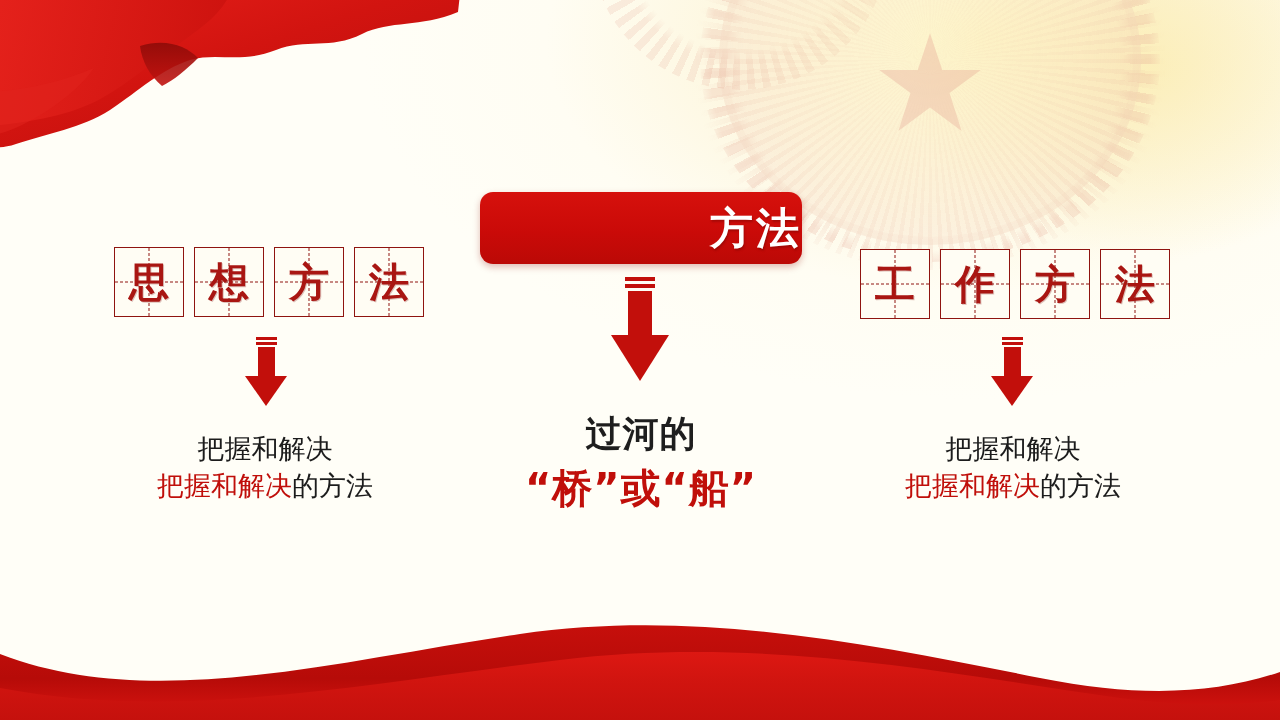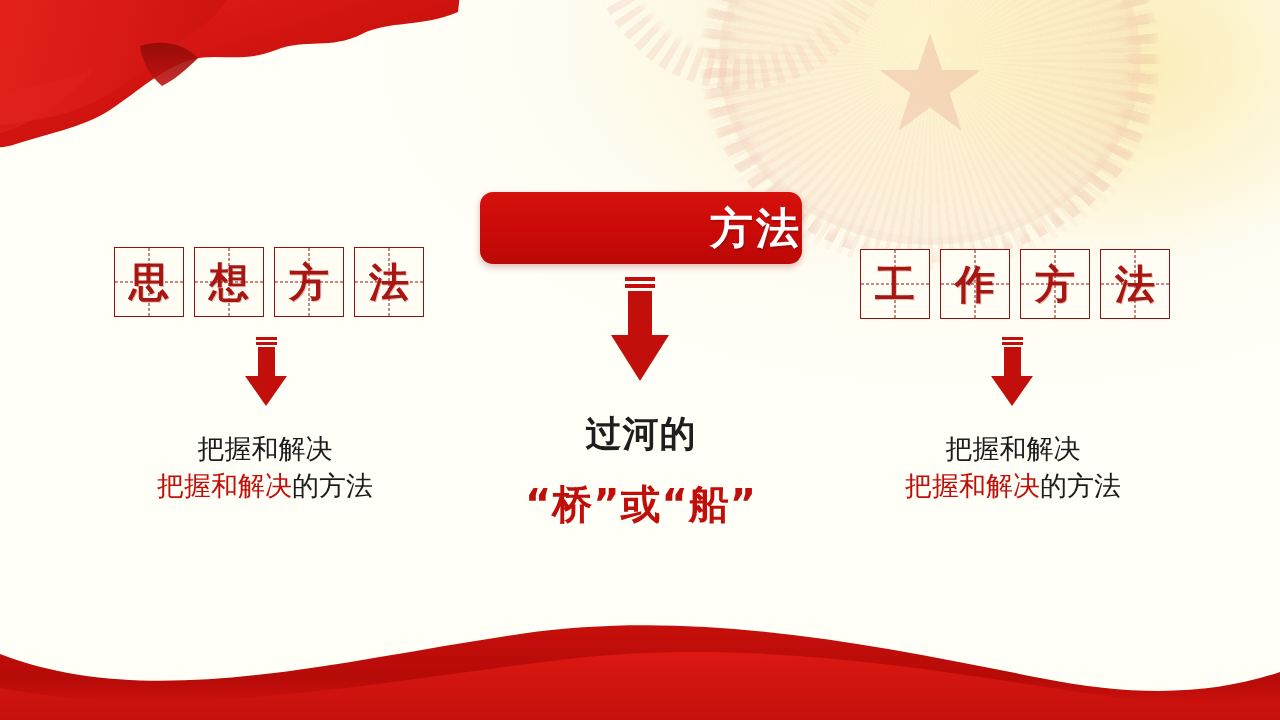--- a/index.html
+++ b/index.html
@@ -112,21 +112,21 @@
 
   
   .caption{position:absolute;text-align:center;line-height:1.36;}
   .caption .line{white-space:nowrap;}
   .cap-side{font-size:27px;font-weight:normal;color:#1c1c1c;}
   .cap-side .hl{color:#c00f0a;}
   .cap-left{left:105px;top:431px;width:320px;}
   .cap-right{left:853px;top:431px;width:320px;}
   .cap-center{left:471px;top:410px;width:340px;}
   .cap-center .line1{font-size:36px;font-weight:bold;color:#1e1e1e;letter-spacing:1px;text-align:center;}
-  .cap-center .line2{font-size:40px;font-weight:bold;color:#c00f0a;letter-spacing:1px;margin-top:18px;}
+  .cap-center .line2{font-size:40px;font-weight:bold;color:#c00f0a;letter-spacing:1px;margin-top:2px;}
 </style>
 </head>
 <body>
 
 <div class="slide">
 
   <div class="glow-right"></div>
   <div class="emblem2"></div>
   <div class="emblem">
     <div class="rays"></div>

